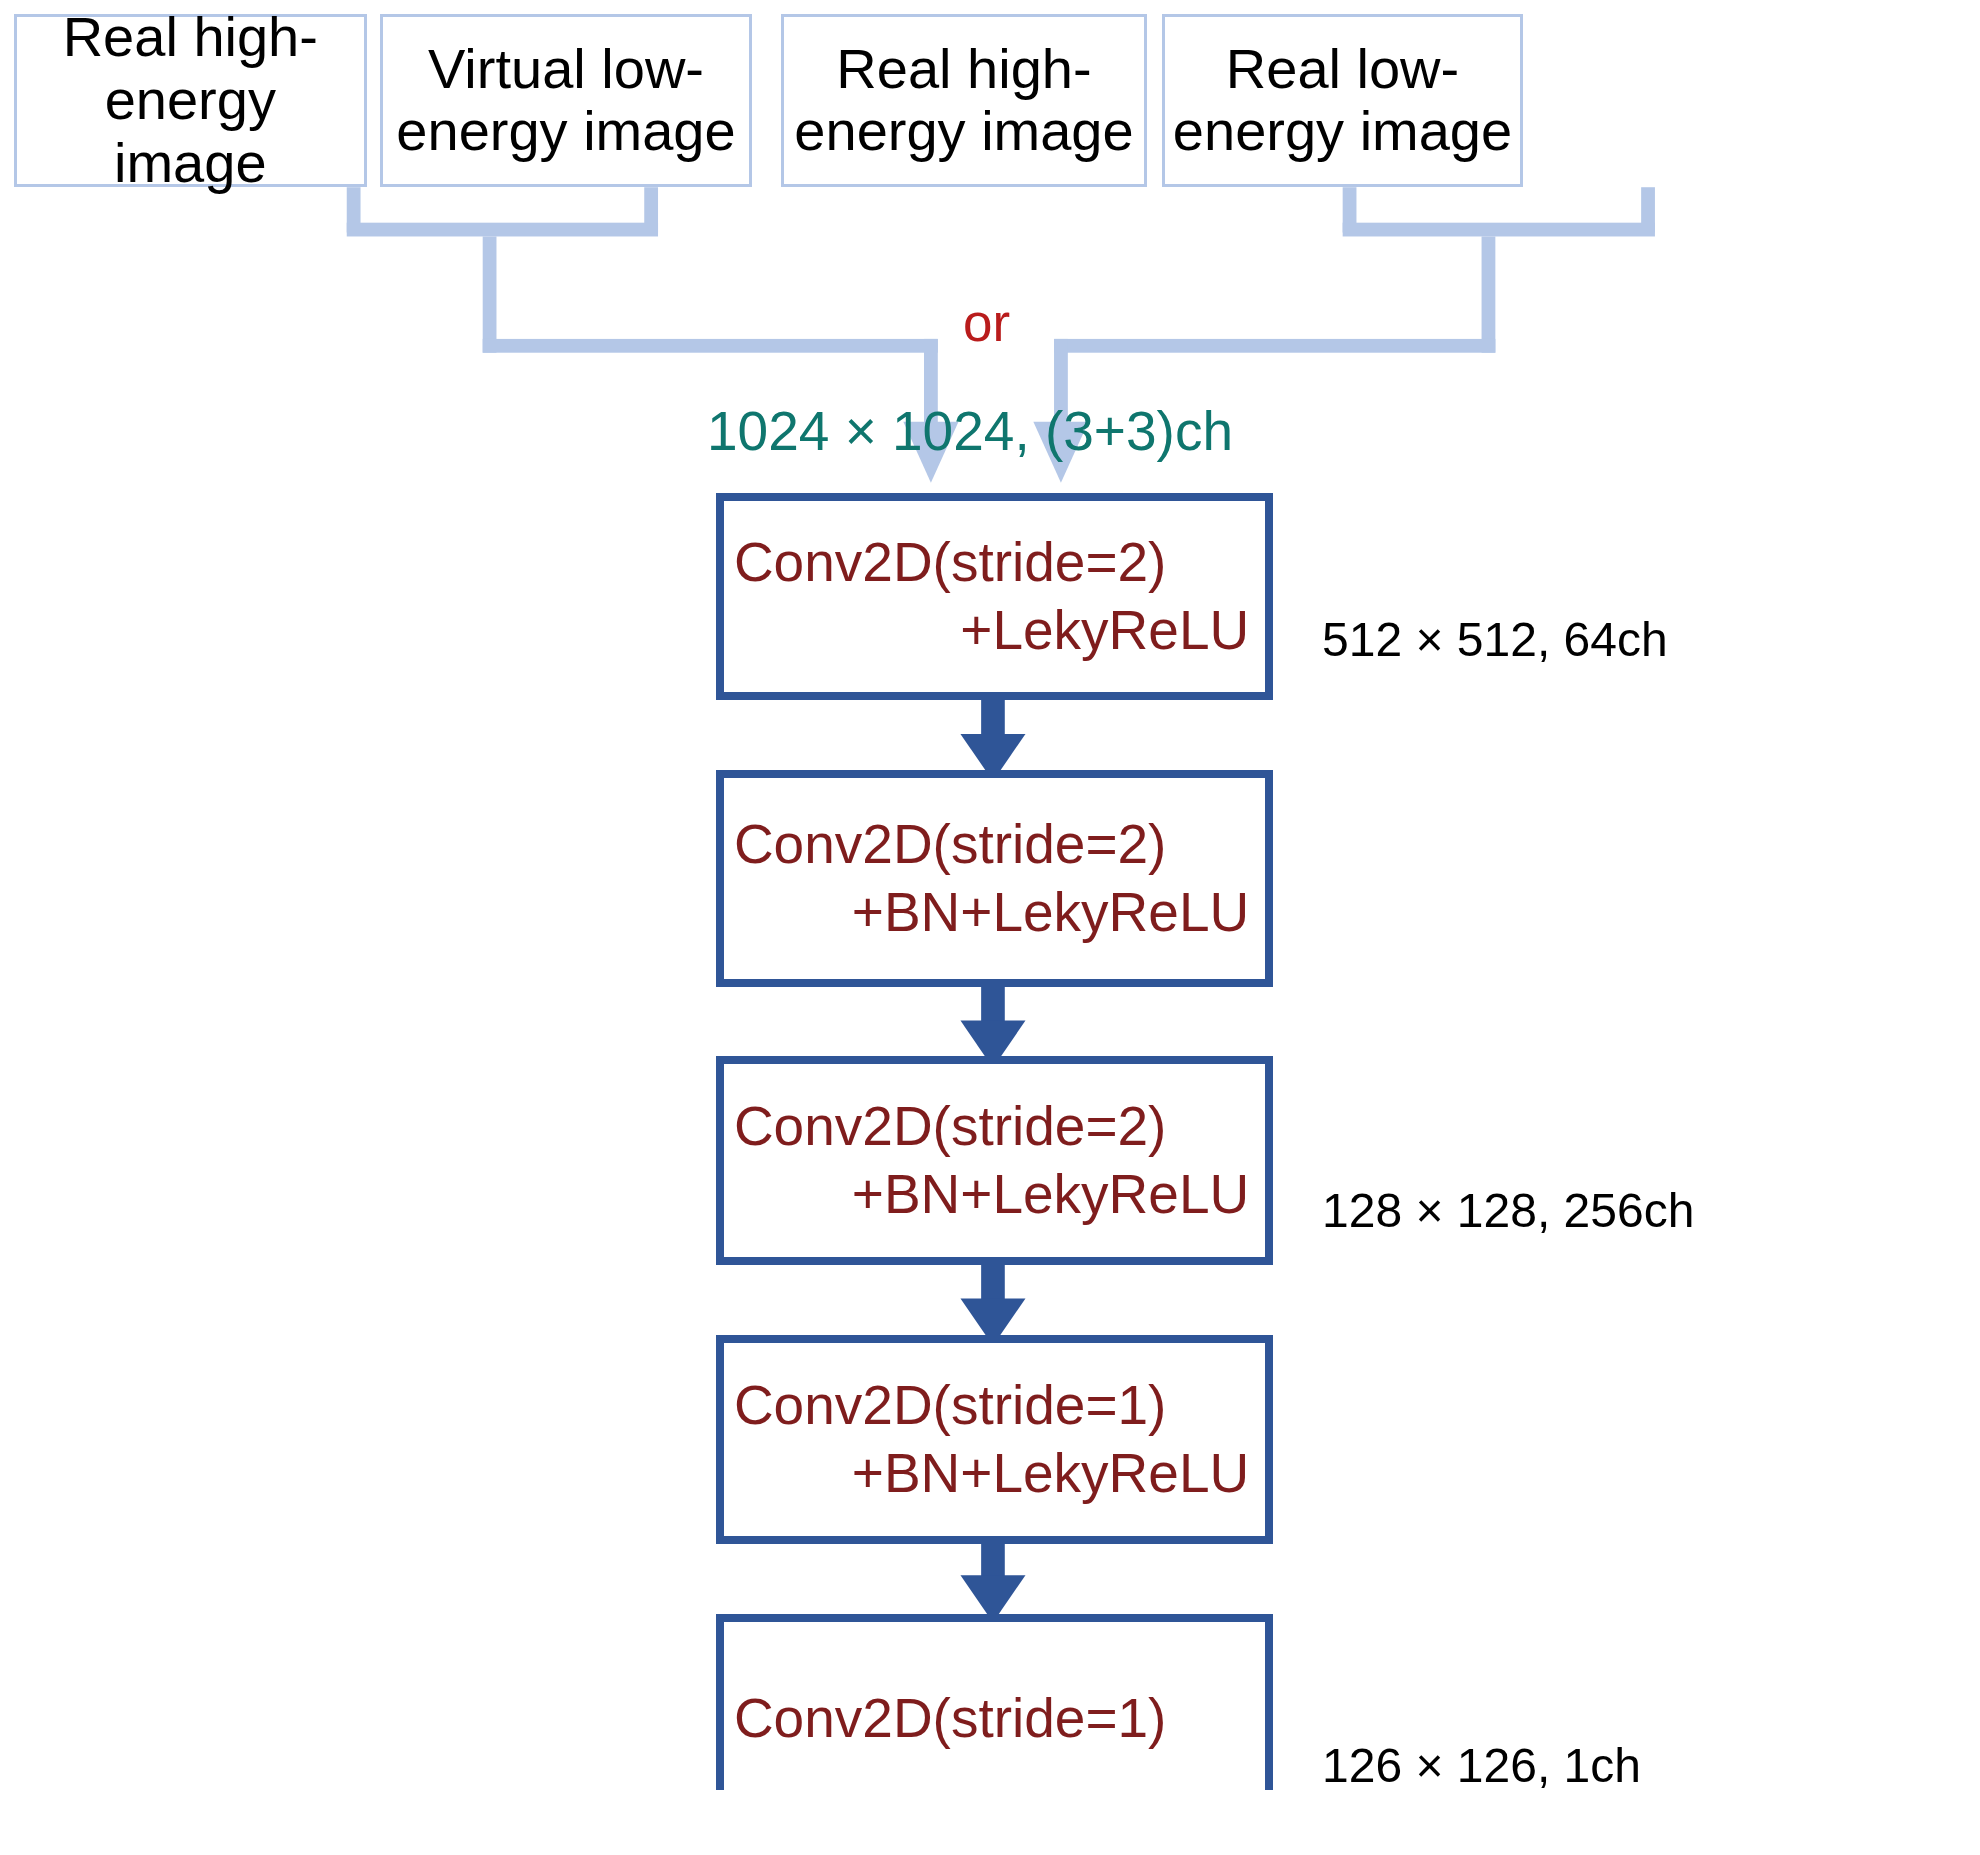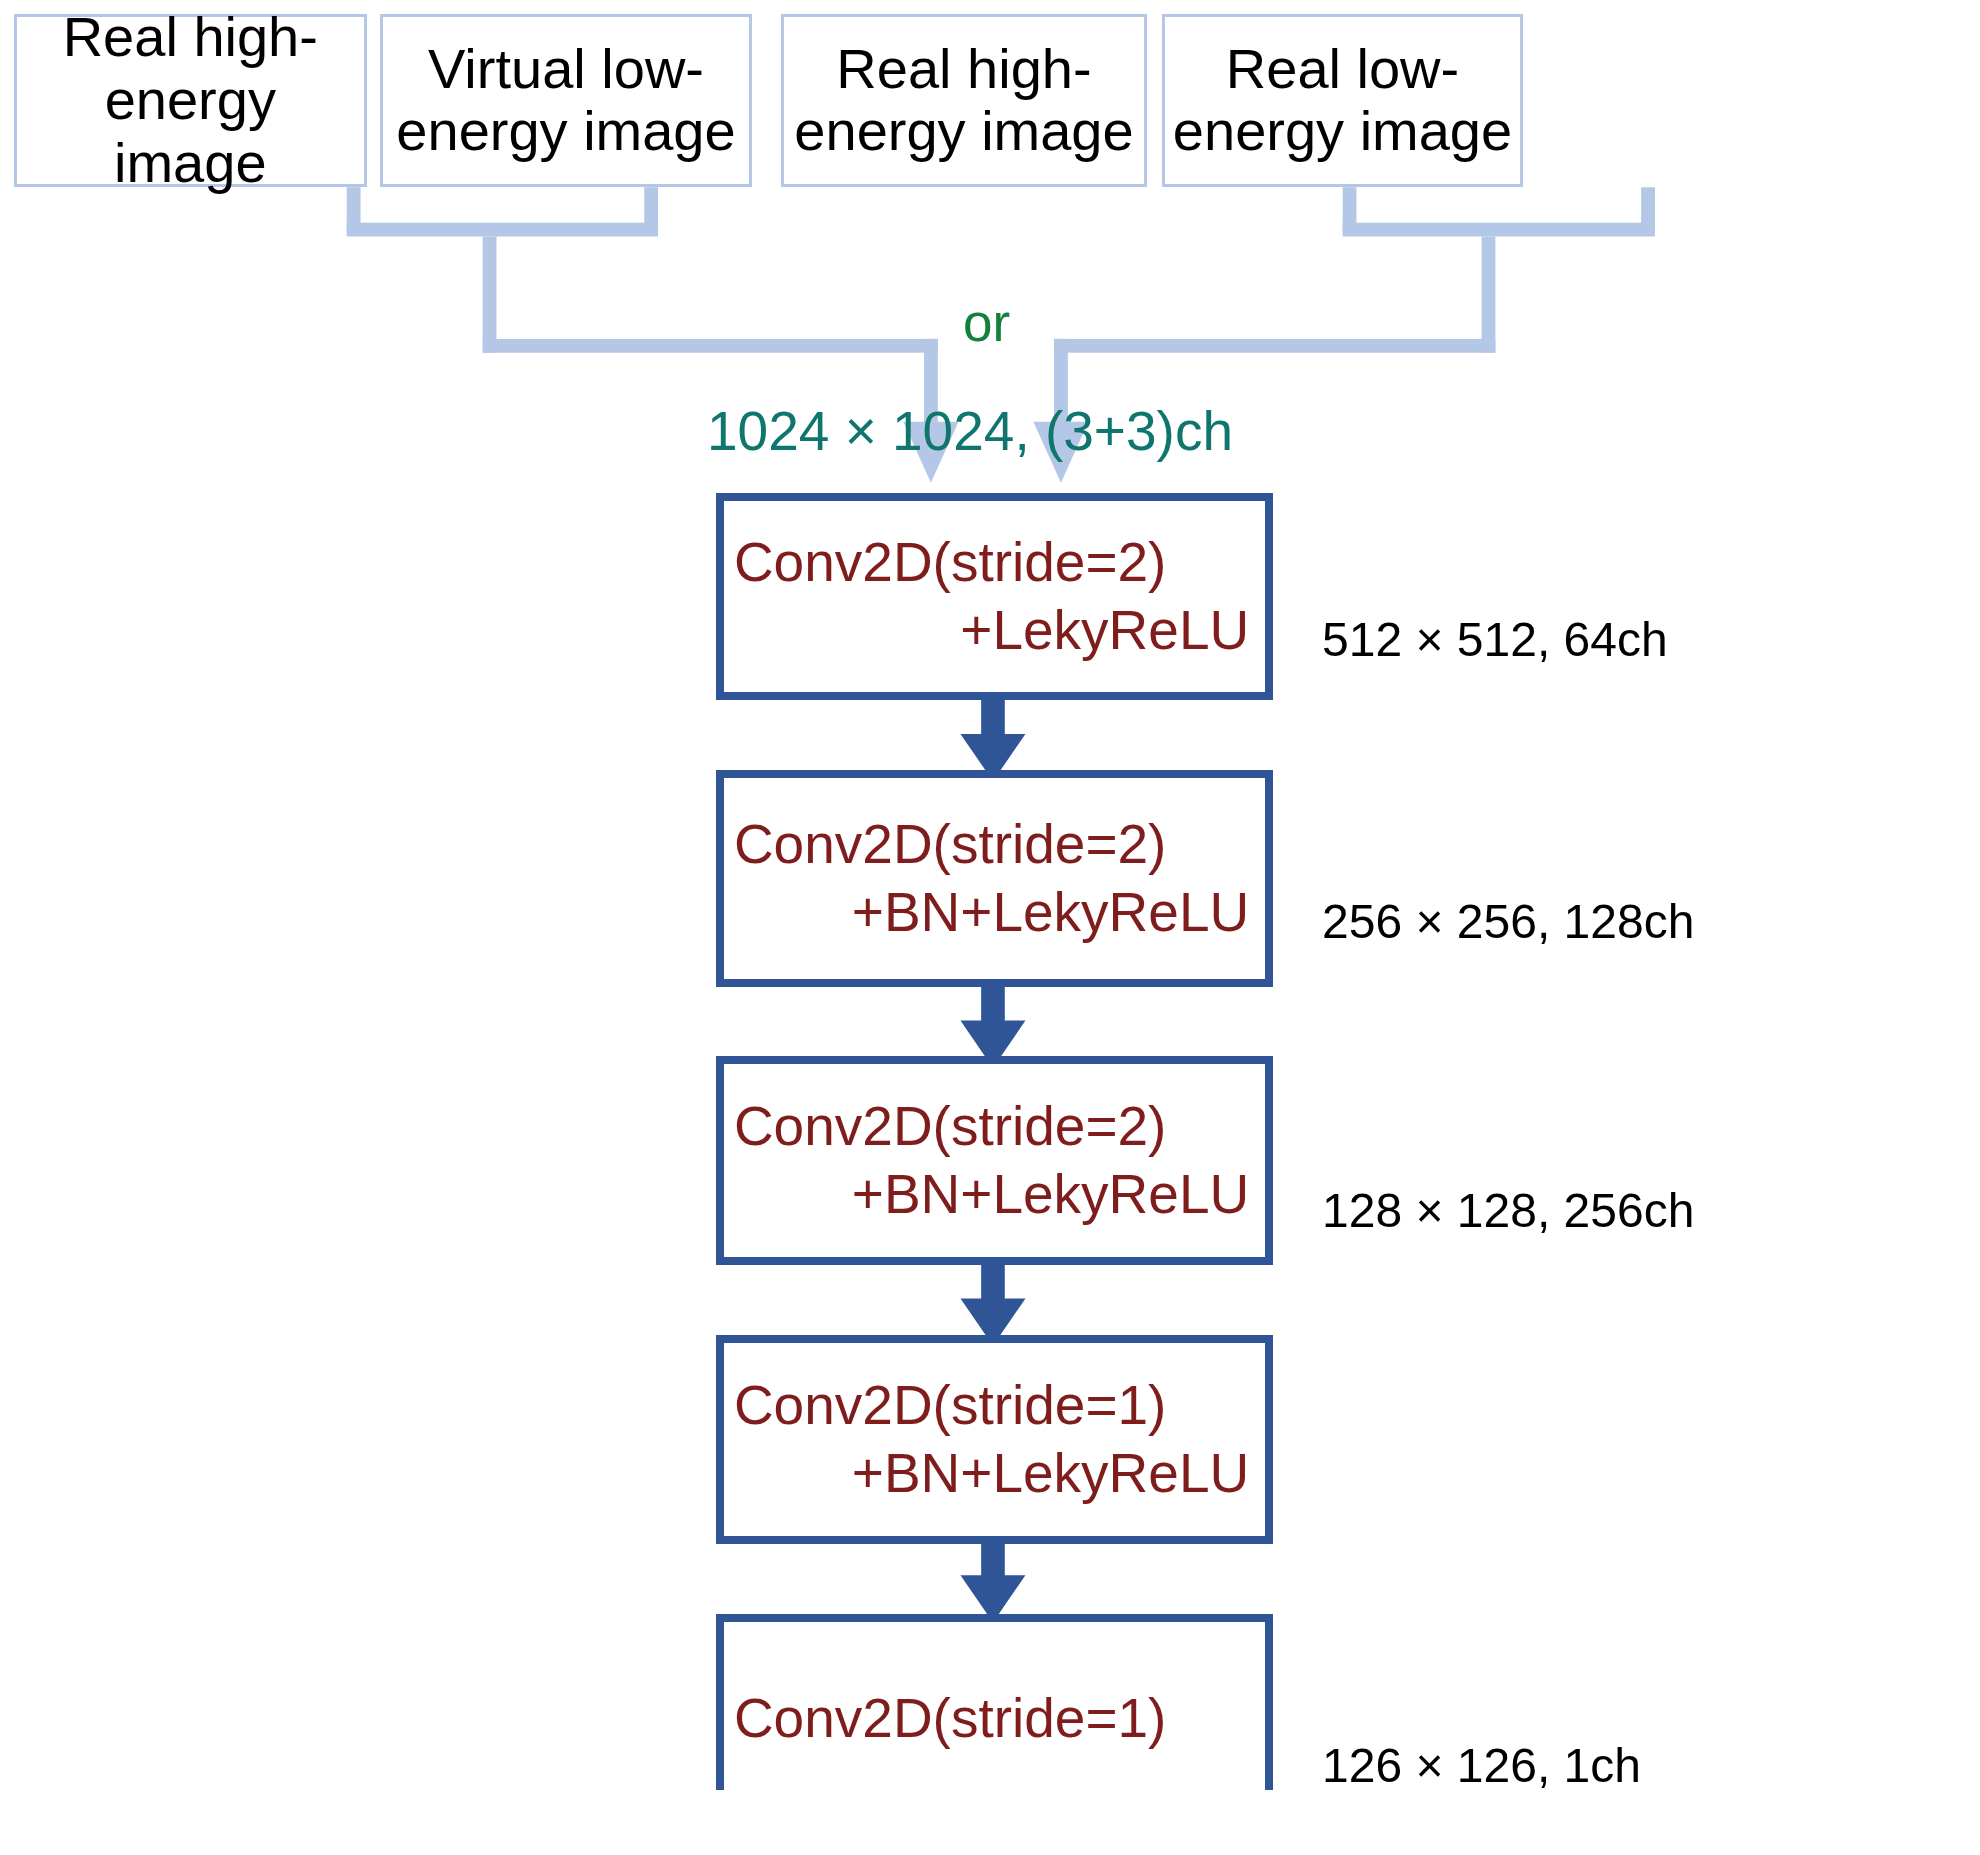--- a/index.html
+++ b/index.html
@@ -44,21 +44,21 @@
     width: 1981px;
     height: 1856px;
     pointer-events: none;
   }
 
   
   .or-label {
     position: absolute;
     font-size: 53px;
     line-height: 1;
-    color: #15803d;
+    color: #b91c1c;
   }
 
   
   .io-label {
     position: absolute;
     font-size: 55px;
     line-height: 1;
     color: #0f766e;
     white-space: nowrap;
   }
@@ -176,21 +176,20 @@
   <div class="conv-box" style="left:716px; top:493px; width:557px; height:207px;">
     <div class="line1">Conv2D(stride=2)</div>
     <div class="line2">+LekyReLU</div>
   </div>
   <div class="shape-label" style="left:1322px; top:616px;">512 × 512, 64ch</div>
 
   <div class="conv-box" style="left:716px; top:770px; width:557px; height:217px;">
     <div class="line1">Conv2D(stride=2)</div>
     <div class="line2">+BN+LekyReLU</div>
   </div>
-  <div class="shape-label" style="left:1322px; top:898px;">256 × 256, 128ch</div>
 
   <div class="conv-box" style="left:716px; top:1056px; width:557px; height:209px;">
     <div class="line1">Conv2D(stride=2)</div>
     <div class="line2">+BN+LekyReLU</div>
   </div>
   <div class="shape-label" style="left:1322px; top:1187px;">128 × 128, 256ch</div>
 
   <div class="conv-box" style="left:716px; top:1335px; width:557px; height:209px;">
     <div class="line1">Conv2D(stride=1)</div>
     <div class="line2">+BN+LekyReLU</div>

